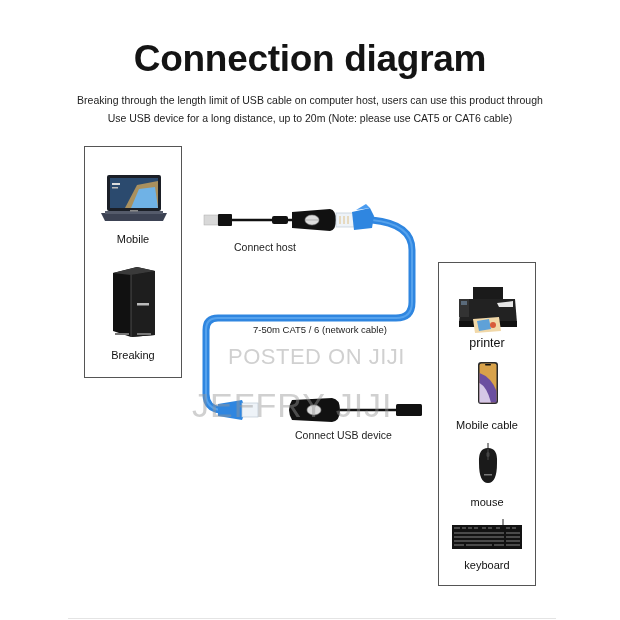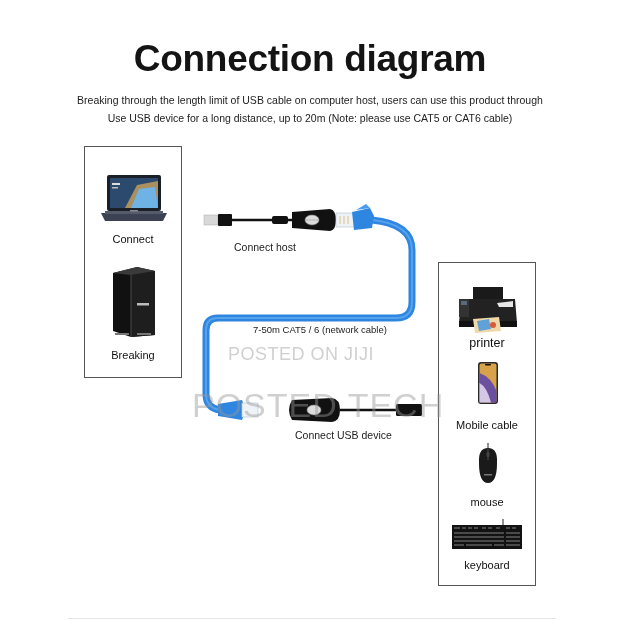--- a/index.html
+++ b/index.html
@@ -9,21 +9,21 @@
     .sub1 { top: 94px; }
     .sub2 { top: 112px; }
     .box { position: absolute; border: 1.5px solid #555; background: #fff; box-sizing: border-box; }
     .box-left { left: 84px; top: 146px; width: 98px; height: 232px; }
     .box-right { left: 438px; top: 234px; width: 98px; height: 324px; margin-top: 28px; }
     .label { position: absolute; width: 100%; text-align: center; font-size: 11px; color: #111; left: 0; }
     .label-big { font-size: 12.5px; }
     .device { position: absolute; }
     .cable-label { position: absolute; font-size: 9.5px; color: #222; }
     .watermark { position: absolute; color: rgba(150,150,150,0.45); white-space: nowrap; }
-    .wm1 { left: 228px; top: 344px; font-size: 18px; letter-spacing: 0.5px; }
+    .wm1 { left: 228px; top: 344px; font-size: 22px; letter-spacing: 0.5px; }
     .wm2 { left: 192px; top: 386px; font-size: 34px; letter-spacing: 1px; }
     .bottom-line { position: absolute; left: 68px; top: 618px; width: 488px; height: 1px; background: #e4e4e4; }
     svg { display: block; }
   </style>
 </head>
 <body>
 
 <div class="title">Connection diagram</div>
 <div class="subtitle sub1">Breaking through the length limit of USB cable on computer host, users can use this product through</div>
 <div class="subtitle sub2">Use USB device for a long distance, up to 20m (Note: please use CAT5 or CAT6 cable)</div>
@@ -35,21 +35,21 @@
       <rect x="13" y="5" width="48" height="30" fill="#2b4a6e"></rect>
       <path d="M28 35 L40 12 L61 8 L61 35 Z" fill="#c9a15a" opacity="0.8"></path>
       <path d="M34 35 L42 16 L58 14 L61 35 Z" fill="#6fb2e6"></path>
       <rect x="15" y="10" width="8" height="2" fill="#ddd"></rect>
       <rect x="15" y="14" width="6" height="1.5" fill="#bbb"></rect>
       <path d="M4 40 L70 40 L66 48 L8 48 Z" fill="#3c4253"></path>
       <rect x="8" y="38" width="58" height="3" fill="#555b6b"></rect>
       <rect x="33" y="37" width="8" height="1.5" fill="#888"></rect>
     </svg>
   </div>
-  <div class="label" style="top:86px;">Connect</div>
+  <div class="label" style="top:86px;">Mobile</div>
 
   <div class="device" style="left:22px; top:118px;">
     <svg width="54" height="74" viewBox="0 0 54 74">
       <path d="M6 8 L30 2 L48 6 L48 70 L24 72 L6 66 Z" fill="#111"></path>
       <path d="M24 10 L48 6 L48 70 L24 72 Z" fill="#1e1e1e"></path>
       <path d="M6 8 L30 2 L48 6 L24 10 Z" fill="#3a3a3a"></path>
       <path d="M24 10 L24 72" stroke="#555" stroke-width="0.8"></path>
       <rect x="30" y="38" width="12" height="2.5" fill="#bbb"></rect>
       <rect x="8" y="68" width="14" height="2" fill="#777"></rect>
       <rect x="30" y="68" width="14" height="2" fill="#777"></rect>
@@ -157,15 +157,15 @@
           <rect x="15" y="25" width="26" height="2"></rect>
           <rect x="43" y="25" width="10" height="2"></rect>
           <rect x="55" y="25" width="14" height="2"></rect>
       </g>
     </svg>
   </div>
   <div class="label" style="top:296px;">keyboard</div>
 </div>
 
 <div class="watermark wm1">POSTED ON JIJI</div>
-<div class="watermark wm2">POSTED TECH</div>
+<div class="watermark wm2">JEFFRY JIJI</div>
 
 <div class="bottom-line"></div>
 
 </body></html>

